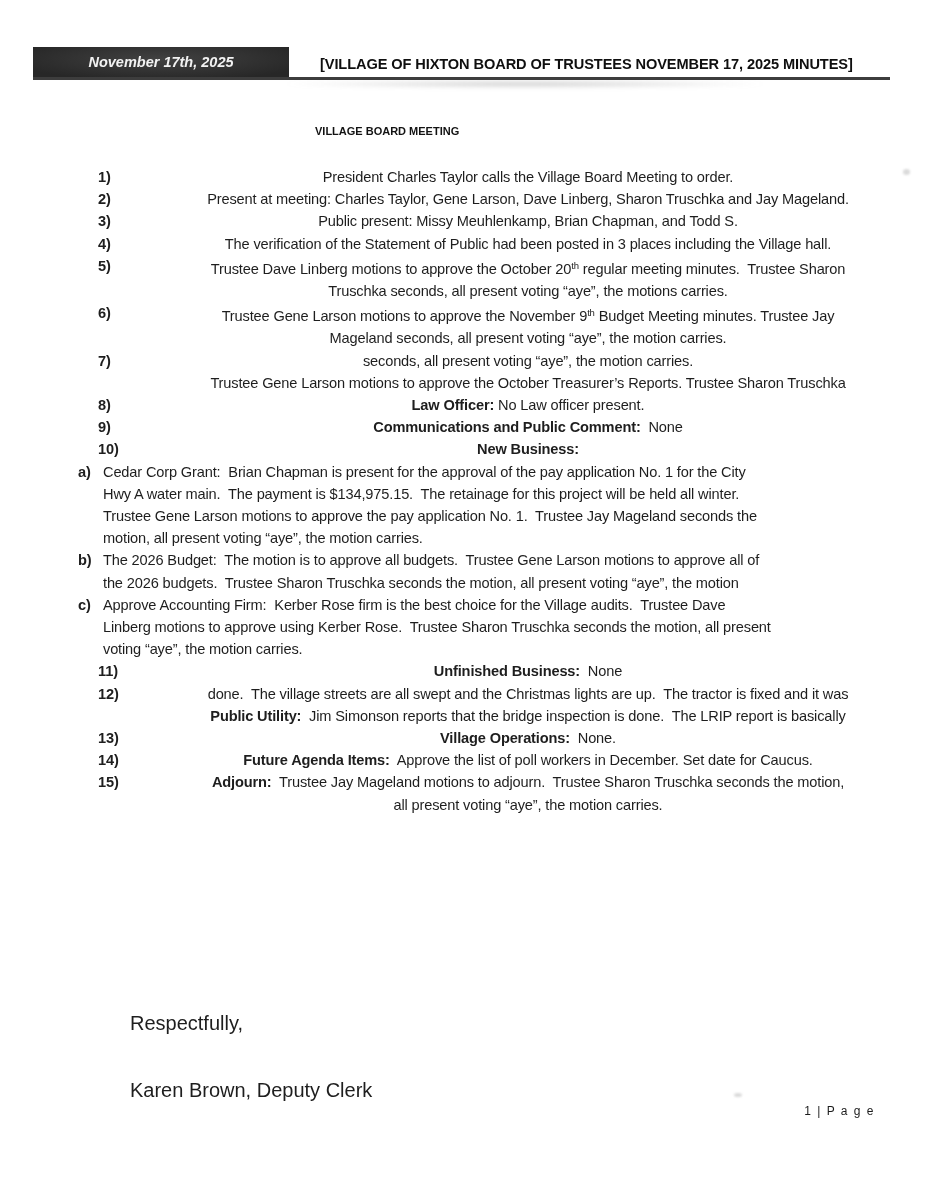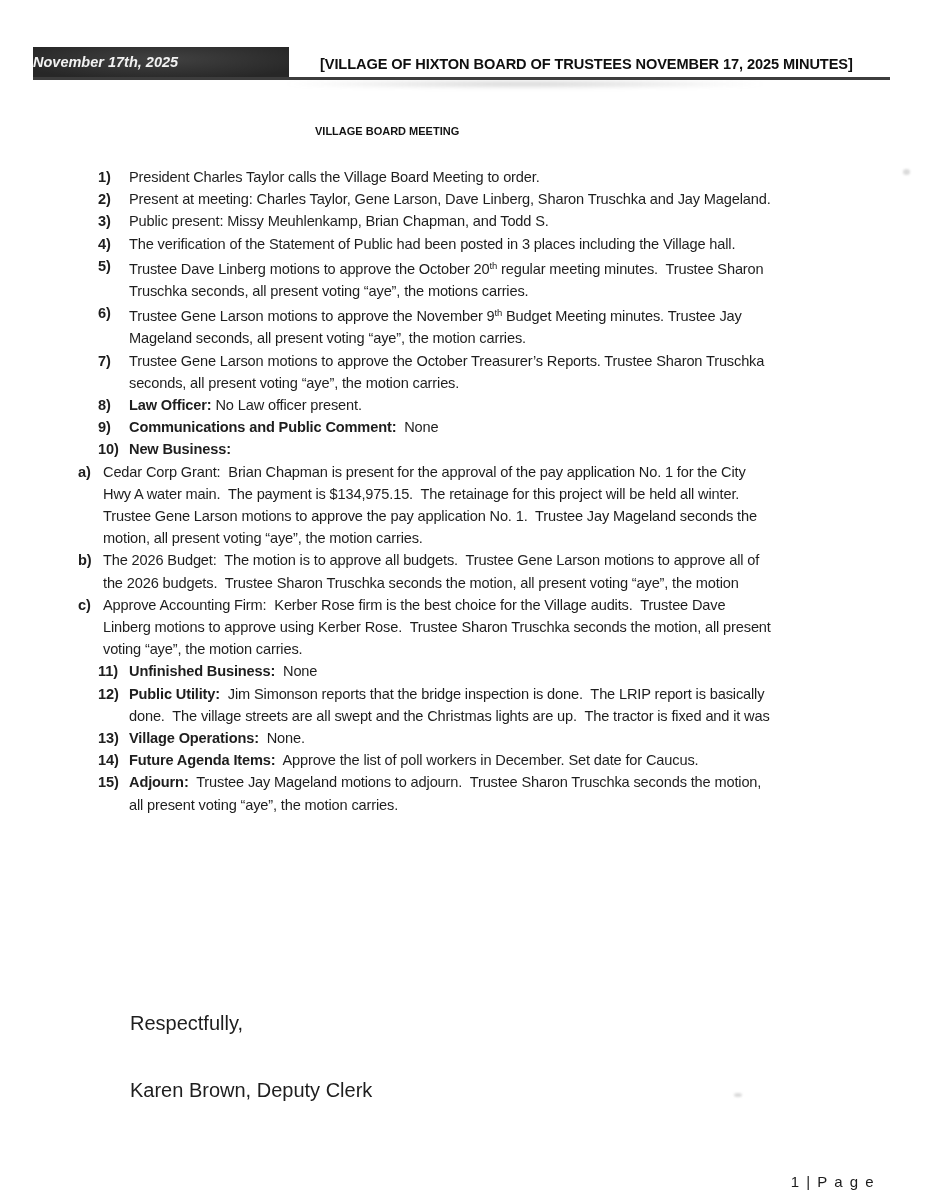--- a/index.html
+++ b/index.html
@@ -12,21 +12,21 @@
     overflow:hidden;
   }
   
   .datebox {
     position:absolute; left:33px; top:47px;
     width:256px; height:30px;
     background:#343434;
     background-image:radial-gradient(ellipse at 50% 40%, rgba(90,90,90,.35), rgba(0,0,0,.25) 85%);
     color:#f2f2f2;
     font-style:italic; font-weight:600; font-size:14.5px;
-    display:flex; align-items:center; justify-content:flex-start;
+    display:flex; align-items:center; justify-content:center;
     box-shadow:0 2px 0 rgba(40,40,40,.9);
   }
   .header-title {
     position:absolute; left:296px; top:51px; height:26px;
     display:flex; align-items:center;
     font-weight:700; font-size:14.6px; color:#0f0f0f;
     letter-spacing:-0.1px; white-space:pre;padding-left:24px;
   }
   .header-rule {
     position:absolute; left:33px; top:77px;
@@ -46,34 +46,34 @@
   
   .body-lines {
     position:absolute; left:0; top:166px; width:927px;
     font-size:14.6px; line-height:22.2px;
     letter-spacing:-0.15px;
   }
   .item { position:relative; }
   .marker { position:absolute; font-weight:700; white-space:pre; }
   .item.num .marker { left:98px; }
   .item.alpha .marker { left:78px; }
-  .item.num .lines { margin-left:129px; }
+  .item.num .lines { margin-left:129px;text-align:center; }
   .item.alpha .lines { margin-left:103px; }
   .line { white-space:pre; }
   .line .b { font-weight:700; }
   .line .sup { font-size:9.5px; vertical-align:5px; }
   
   .closing {
     position:absolute; left:130px; top:968px;
     font-size:20px; line-height:22.2px; white-space:pre;
   }
   
   .page-footer {
-    position:absolute; right:52px; top:1173px;
-    font-size:15px; letter-spacing:1.5px; color:#1c1c1c;
+    position:absolute; right:52px; top:1104px;
+    font-size:12px; letter-spacing:1.5px; color:#1c1c1c;
     white-space:pre;
   }
   
   .speck-a {
     position:absolute; left:903px; top:169px; width:7px; height:6px;
     background:rgba(150,150,150,.35); border-radius:50%; filter:blur(1px);
   }
   .speck-b {
     position:absolute; left:734px; top:1093px; width:8px; height:4px;
     background:rgba(150,150,150,.35); border-radius:50%; filter:blur(1px);
@@ -128,22 +128,22 @@
       <div class="item num">
         <span class="marker">6)</span>
         <div class="lines">
           <div class="line"><span>Trustee Gene Larson motions to approve the November 9</span><span class="sup">th</span><span> Budget Meeting minutes. Trustee Jay</span></div>
           <div class="line"><span>Mageland seconds, all present voting “aye”, the motion carries.</span></div>
         </div>
       </div>
       <div class="item num">
         <span class="marker">7)</span>
         <div class="lines">
+          <div class="line"><span>seconds, all present voting “aye”, the motion carries.</span></div>
           <div class="line"><span>Trustee Gene Larson motions to approve the October Treasurer’s Reports. Trustee Sharon Truschka</span></div>
-          <div class="line"><span>seconds, all present voting “aye”, the motion carries.</span></div>
         </div>
       </div>
       <div class="item num">
         <span class="marker">8)</span>
         <div class="lines">
           <div class="line"><span class="b">Law Officer:</span><span> No Law officer present.</span></div>
         </div>
       </div>
       <div class="item num">
         <span class="marker">9)</span>
@@ -183,22 +183,22 @@
       </div>
       <div class="item num">
         <span class="marker">11)</span>
         <div class="lines">
           <div class="line"><span class="b">Unfinished Business:</span><span>  None</span></div>
         </div>
       </div>
       <div class="item num">
         <span class="marker">12)</span>
         <div class="lines">
+          <div class="line"><span>done.  The village streets are all swept and the Christmas lights are up.  The tractor is fixed and it was</span></div>
           <div class="line"><span class="b">Public Utility:</span><span>  Jim Simonson reports that the bridge inspection is done.  The LRIP report is basically</span></div>
-          <div class="line"><span>done.  The village streets are all swept and the Christmas lights are up.  The tractor is fixed and it was</span></div>
         </div>
       </div>
       <div class="item num">
         <span class="marker">13)</span>
         <div class="lines">
           <div class="line"><span class="b">Village Operations:</span><span>  None.</span></div>
         </div>
       </div>
       <div class="item num">
         <span class="marker">14)</span>

